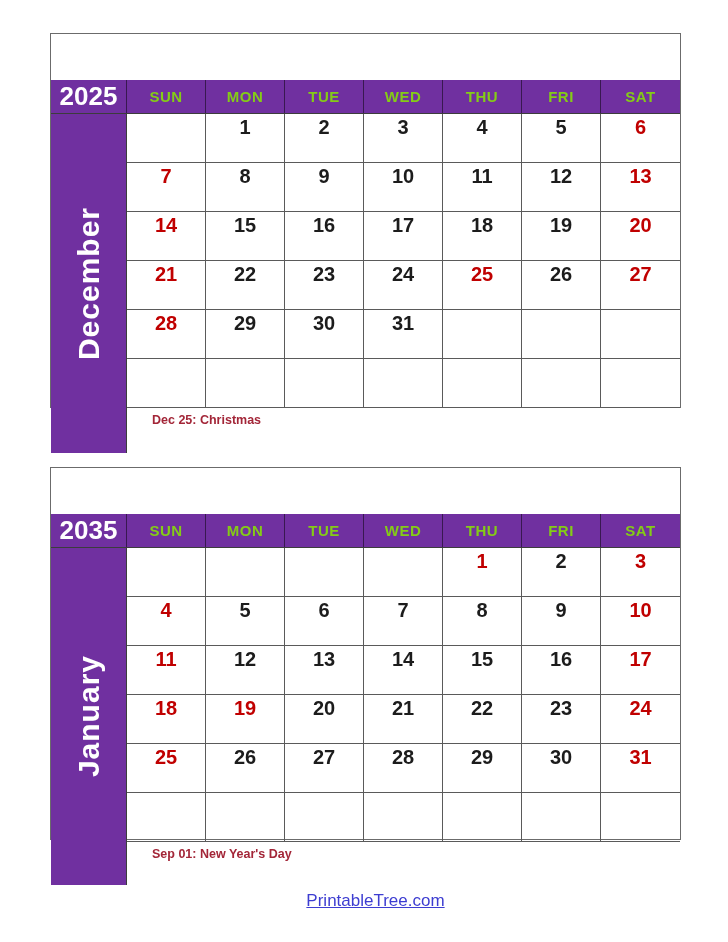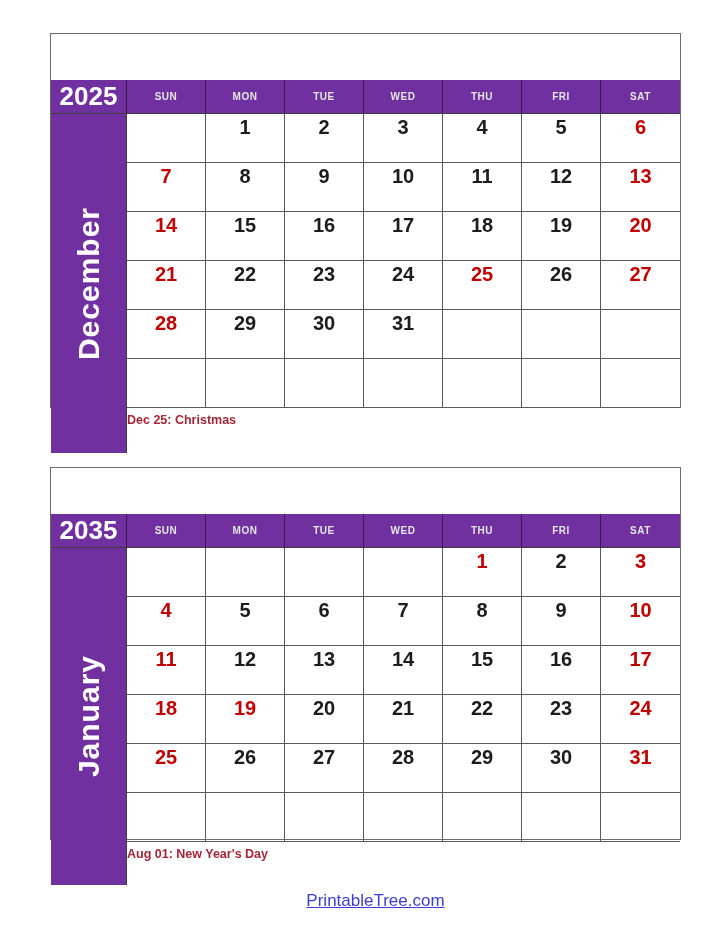--- a/index.html
+++ b/index.html
@@ -29,21 +29,21 @@
   }
   .year-cell {
     width: 76px; height: 100%;
     display: flex; align-items: center; justify-content: center;
     color: #fff; font-weight: bold; font-size: 26px;
     border-right: 1px solid rgba(0,0,0,0.5);
   }
   .day-cell {
     width: 79px; height: 100%;
     display: flex; align-items: center; justify-content: center;
-    color: #e5e5e5; font-weight: bold; font-size: 10px;
+    color: #84cc16; font-weight: bold; font-size: 15px;
     letter-spacing: 0.5px;
     border-right: 1px solid rgba(0,0,0,0.5);
   }
   .day-cell:last-child { border-right: none; }
 
   .cbody { display: flex; height: calc(100% - 34px); }
   .sidebar {
     width: 76px; height: 100%;
     background: var(--purple, #7030A0);
     display: flex; align-items: center; justify-content: center;
@@ -67,21 +67,21 @@
     border-bottom: 1px solid #5a5a5a;
     text-align: center;
     padding-top: 1px;
     font-weight: bold; font-size: 20px;
     color: var(--date-black, #1C1C1C);
     line-height: 24px;
   }
   .dcell:nth-child(7n) { border-right: none; }
   .dcell.red { color: var(--weekend-red, #C00000); }
 
-  .notes { flex: 1; padding: 4px 0 0 0; }
+  .notes { flex: 1; padding: 4px 0 0 25px; }
   .note-line {
     color: var(--note-red, #A32638);
     font-weight: bold; font-size: 12.5px;
     line-height: 17px;
   }
 
   .footer {
     position: absolute;
     top: 891px; left: 0; width: 100%;
     text-align: center;
@@ -218,21 +218,21 @@
           <div class="dcell red">31</div>
           <div class="dcell"></div>
           <div class="dcell"></div>
           <div class="dcell"></div>
           <div class="dcell"></div>
           <div class="dcell"></div>
           <div class="dcell"></div>
           <div class="dcell"></div>
         </div>
       <div class="notes">
-          <div class="note-line">Aug 01: New Year's Day</div>
+          <div class="note-line">Sep 01: New Year's Day</div>
         </div>
     </div>
   </div>
 </div>
 
 <div class="footer">
   <a>PrintableTree.com</a>
 </div>
 
 </body></html>

